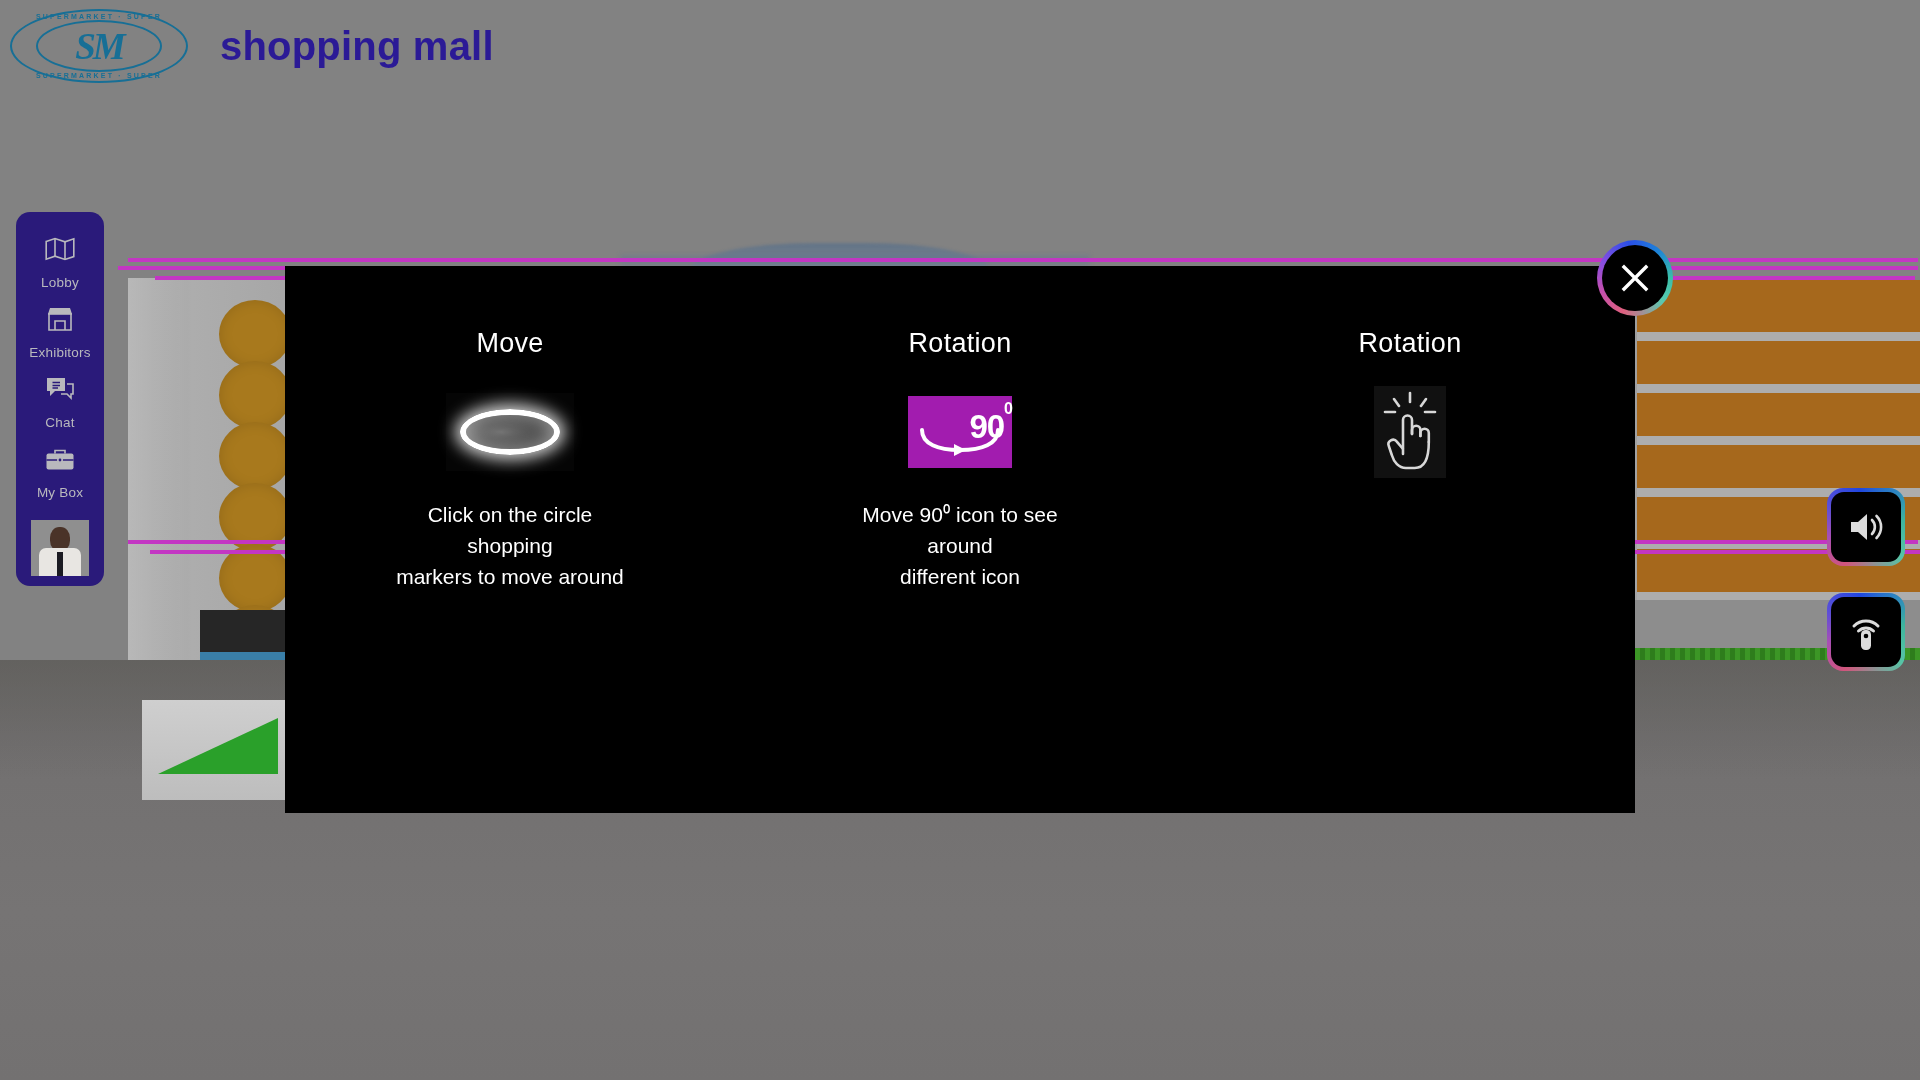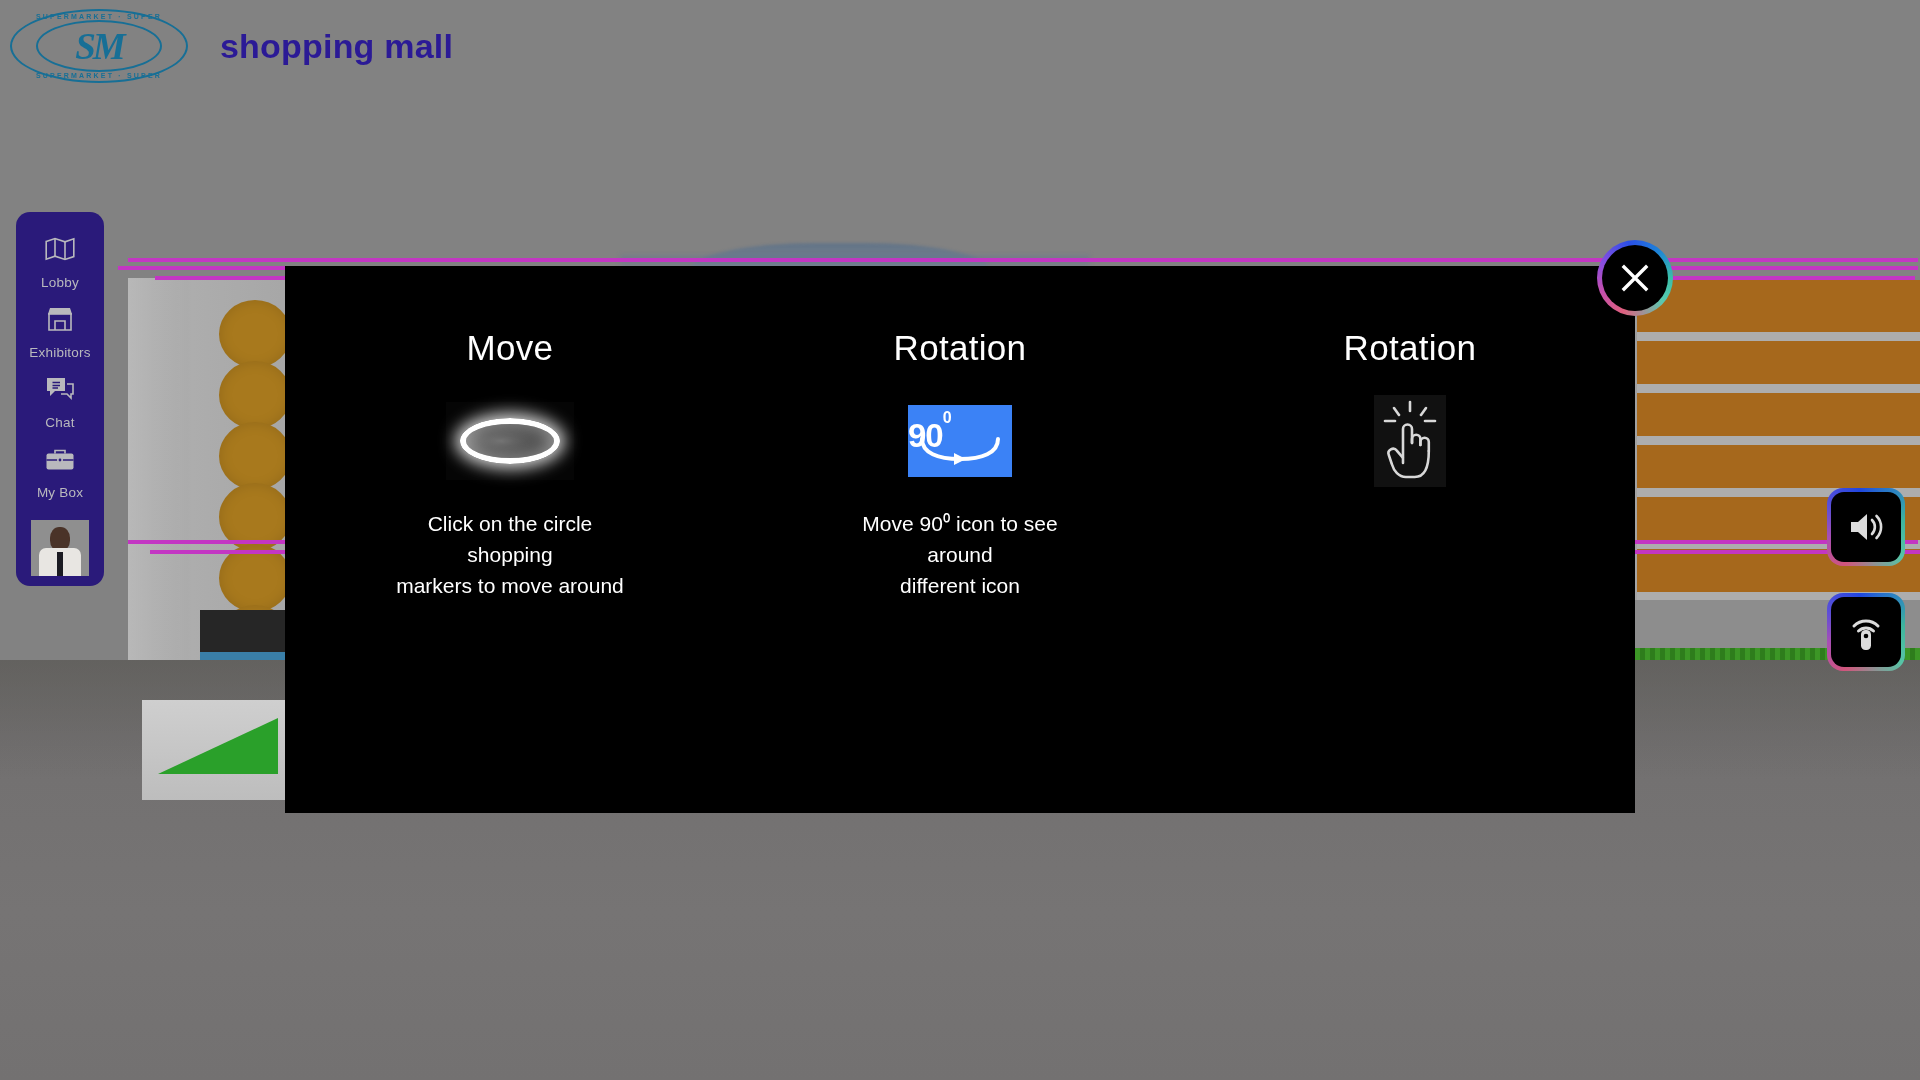--- a/index.html
+++ b/index.html
@@ -199,21 +199,21 @@
     text-align: center;
     font-size: 7px;
     letter-spacing: 2.2px;
     color: #176f96;
     font-weight: bold;
   }
   .logo-seal .micro-top { top: 4px; }
   .logo-seal .micro-bot { bottom: 4px; }
   .brand-title {
     margin-left: 32px;
-    font-size: 34px;
+    font-size: 40px;
     color: #2b1a96;
     font-weight: 600;
     letter-spacing: 0.2px;
   }
 
   
   .sidebar {
     position: absolute;
     left: 16px; top: 212px;
     width: 88px;
@@ -290,21 +290,21 @@
     justify-content: space-around;
     padding-top: 62px;
   }
   .col {
     width: 390px;
     display: flex;
     flex-direction: column;
     align-items: center;
   }
   .col-title {
-    font-size: 35px;
+    font-size: 27px;
     color: #ffffff;
     font-weight: 400;
     letter-spacing: 0.3px;
   }
   .col-icon {
     margin-top: 24px;
     height: 98px;
     display: flex; align-items: center; justify-content: center;
   }
 
@@ -320,23 +320,23 @@
     border: 6px solid #ffffff;
     box-shadow: 0 0 16px 5px rgba(255,255,255,0.82),
                 inset 0 0 18px 3px rgba(255,255,255,0.55);
     background: radial-gradient(ellipse at 40% 50%, rgba(190,190,190,0.55), rgba(30,30,30,0.25));
     filter: blur(0.4px);
   }
 
   
   .icon-rot {
     width: 104px; height: 72px;
-    background: #3b82f6;
+    background: #a21caf;
     position: relative;
-    display: flex; align-items: center; justify-content: flex-start;
+    display: flex; align-items: center; justify-content: flex-end;
   }
   .icon-rot .deg {
     position: relative;
     font-size: 33px;
     font-weight: bold;
     color: #ffffff;
     line-height: 1;
     top: -6px;
     letter-spacing: -1px;
   }

